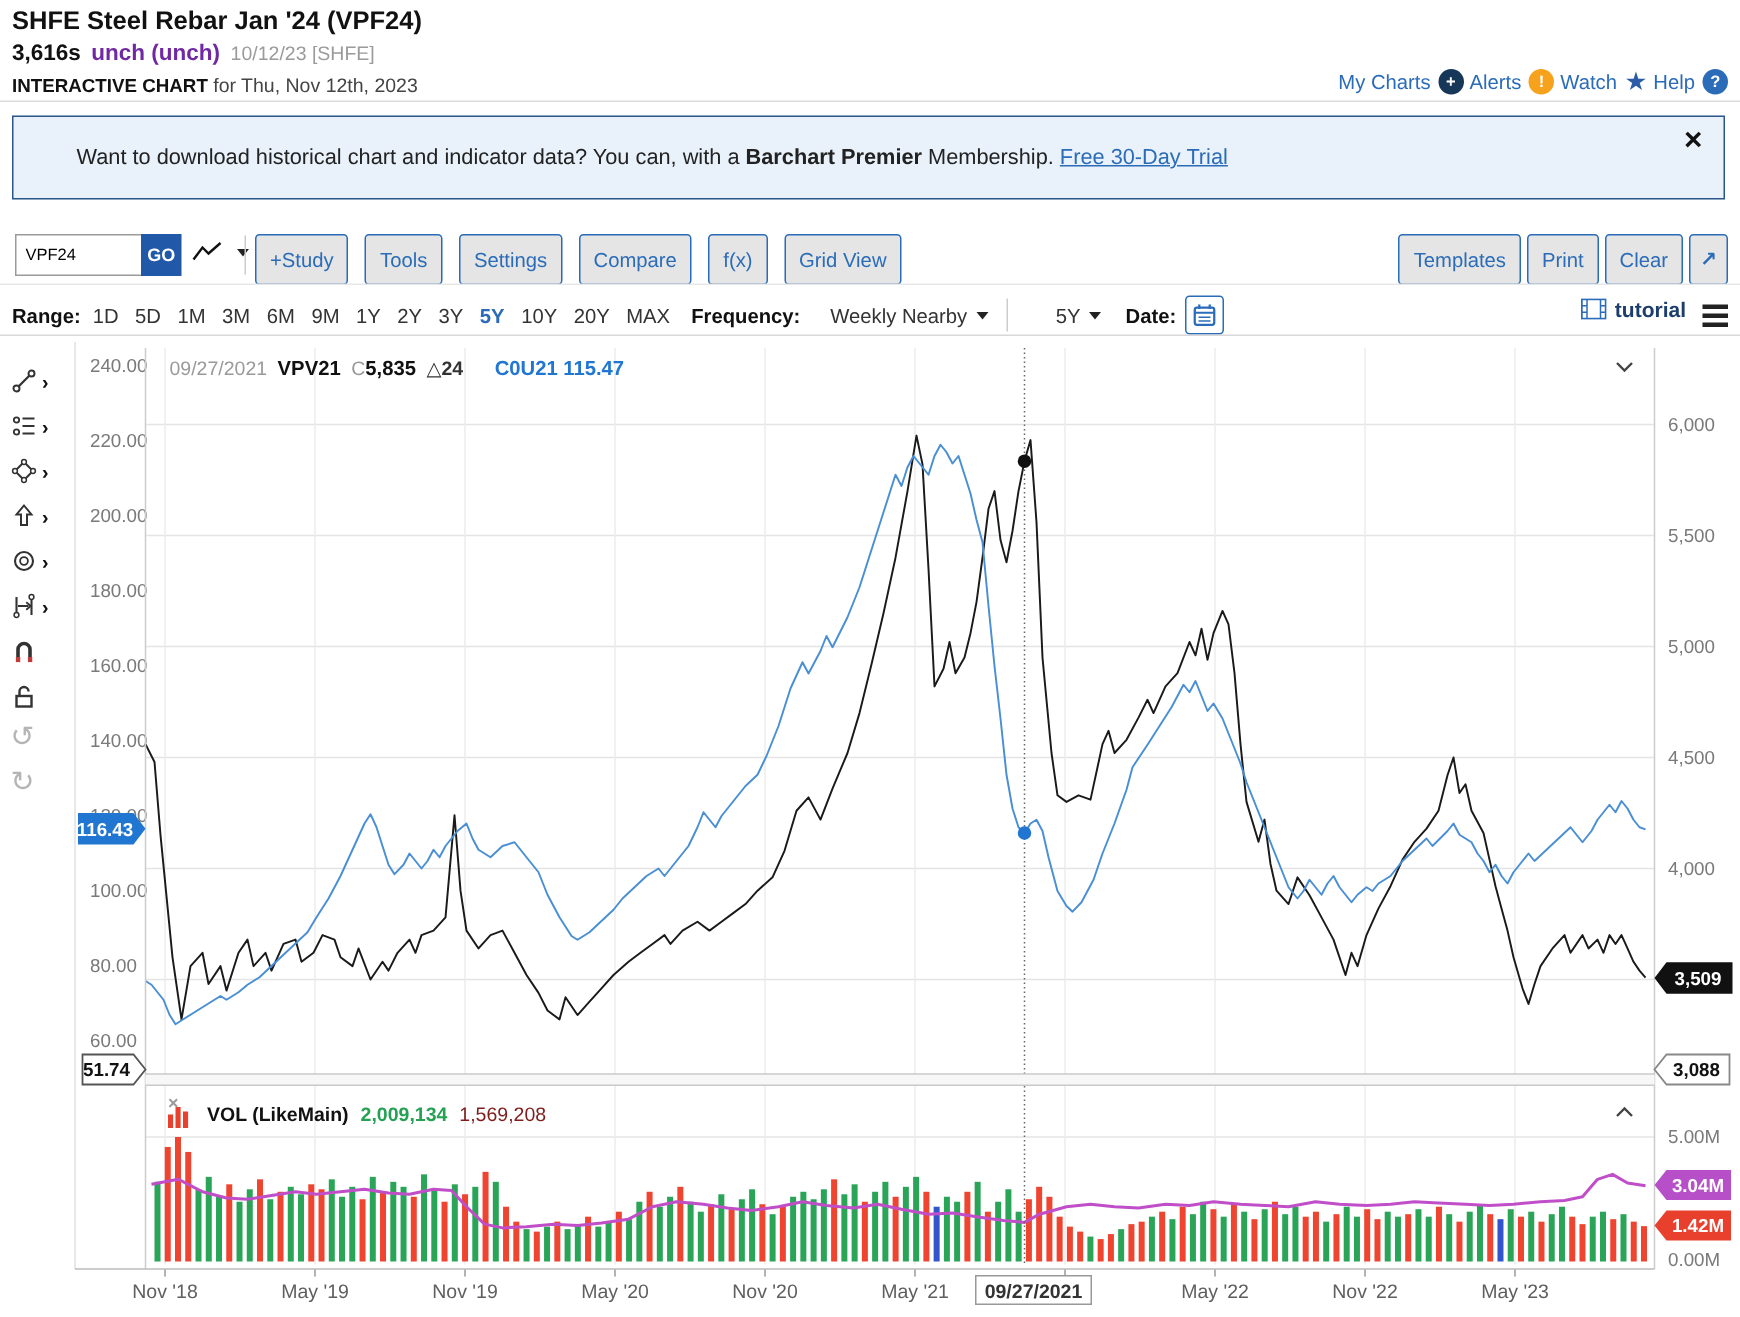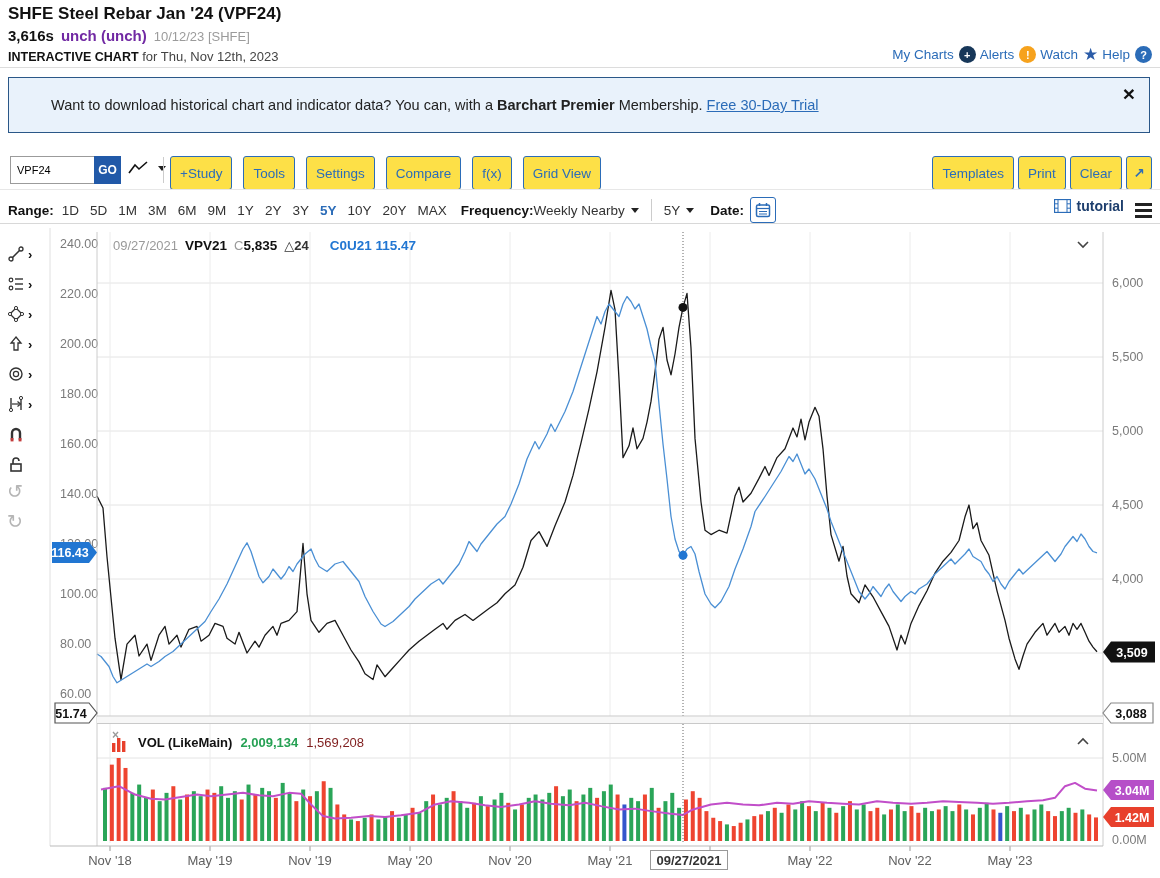--- a/index.html
+++ b/index.html
@@ -26,33 +26,33 @@
   #banner-logo .la{color:#f6a800}
   #banner-msg{margin-left:42px;font-size:14.5px;color:#222}
   #banner-msg a{color:#2b6cb8;text-decoration:underline;cursor:pointer}
   #banner-close{position:absolute;right:14px;top:6px;font-size:21px;font-weight:bold;color:#111;cursor:pointer;line-height:20px}
   
   #symbol-input{left:10px;top:156px;width:80px;height:26px;border:1px solid #9b9b9b;font-size:11px;padding:0 6px;font-family:inherit}
   #go-btn{left:94px;top:156px;width:27px;height:28px;background:#2159a8;color:#fff;font-size:12px;font-weight:bold;display:flex;align-items:center;justify-content:center;cursor:pointer}
   #charttype{left:128px;top:160px;display:flex;align-items:center;gap:4px;cursor:pointer}
   .vdiv{width:1px;background:#ccc}
   #tb-div1{left:163px;top:157px;height:26px}
-  .btn{border:1px solid #2b6cb8;color:#2b6cb8;background:#fde047;border-radius:3px;font-size:13.5px;padding:16px 9px;height:26px;display:inline-flex;align-items:center;cursor:pointer;box-sizing:border-box}
+  .btn{border:1px solid #2b6cb8;color:#2b6cb8;background:#e5e5e5;border-radius:3px;font-size:13.5px;padding:16px 9px;height:26px;display:inline-flex;align-items:center;cursor:pointer;box-sizing:border-box}
   #tb-left{left:170px;top:156px;display:flex;gap:11px}
   #tb-right{right:8px;top:156px;display:flex;gap:4px}
   #expand-btn{width:26px;justify-content:center;font-weight:bold}
   .tb-divider{left:0;top:189px;width:1160px;height:1px;background:#e7e7e7}
   
   #range-bar{left:8px;top:197px;display:flex;align-items:center;font-size:13.5px;color:#333}
   #range-bar .lbl{font-weight:bold;color:#111}
   #range-options{display:flex;gap:11px;margin:0 14px 0 8px}
   #range-options .opt{cursor:pointer;color:#333}
   #range-options .opt.sel{color:#2b6cb8;font-weight:bold}
   .caret{width:0;height:0;border-left:4px solid transparent;border-right:4px solid transparent;border-top:5px solid #222;display:inline-block;margin-left:6px}
-  #freq-wrap,#period-wrap{display:flex;align-items:center;margin-left:0;cursor:pointer}
+  #freq-wrap,#period-wrap{display:flex;align-items:center;margin-left:20px;cursor:pointer}
   #rb-div{width:1px;height:22px;background:#ccc;margin:0 12px}
   #date-btn{width:24px;height:24px;border:1px solid #2b6cb8;border-radius:3px;margin-left:6px;display:flex;align-items:center;justify-content:center;cursor:pointer}
   #tutorial{right:36px;top:198px;display:flex;align-items:center;gap:6px;color:#1d3e6d;font-weight:bold;font-size:14px;cursor:pointer}
   #hamburger{right:8px;top:200px;cursor:pointer}
   #hamburger div{width:17px;height:3px;background:#222;margin:3px 0}
   .rb-divider{left:0;top:223px;width:1160px;height:1px;background:#d8d8d8}
   
   .tool{left:7px;width:40px;height:24px;display:flex;align-items:center;gap:3px;cursor:pointer}
   .tool .chev{font-size:13px;font-weight:bold;color:#111}
   .tool.gray span{font-size:19px;color:#b5b5b5;line-height:18px}

